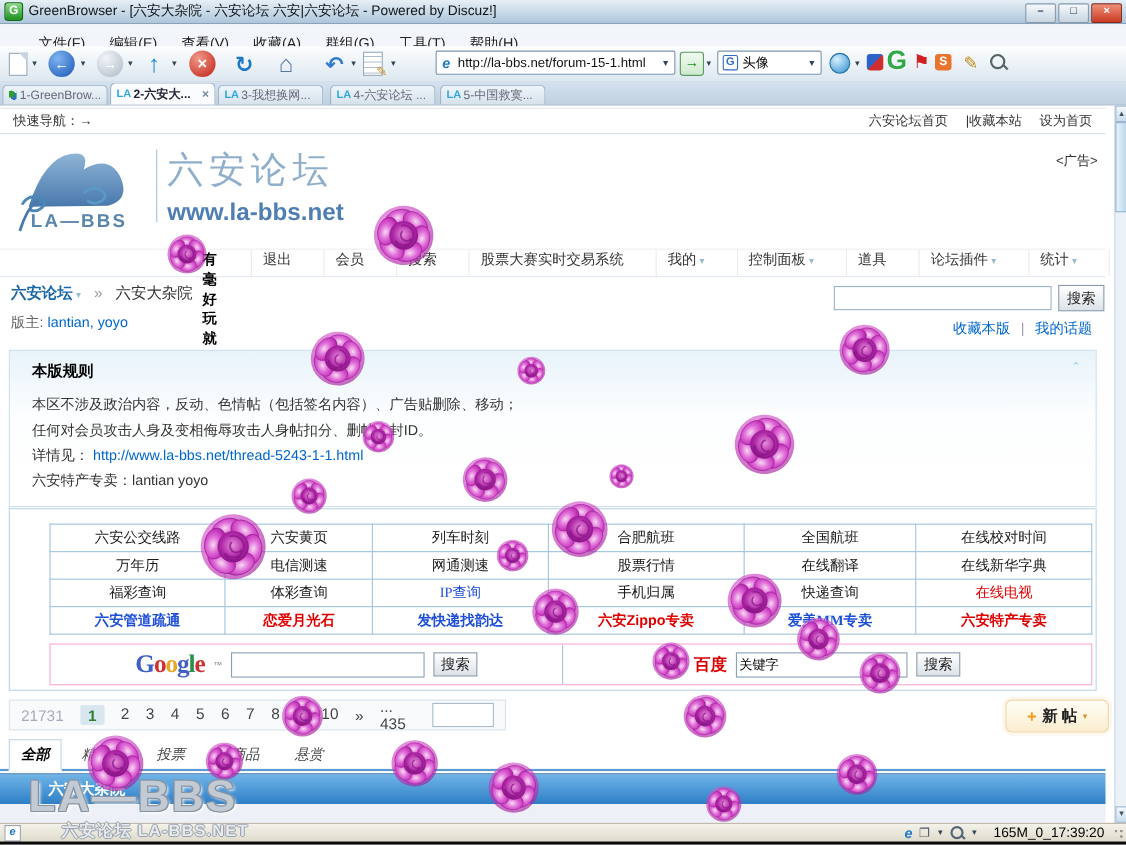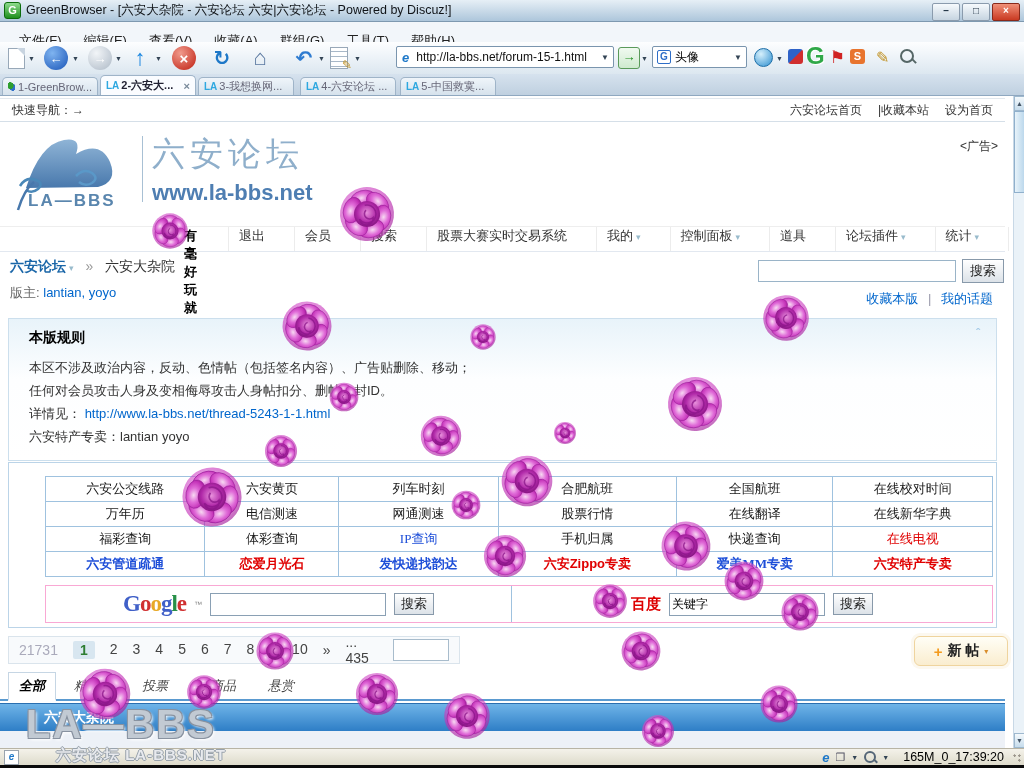--- a/index.html
+++ b/index.html
@@ -18,21 +18,21 @@
   .wbtn{width:26px;height:16px;border:1px solid #8A9BAD;border-radius:2px;
     background:linear-gradient(#F6FAFD,#C6D4E0);font-size:10px;line-height:14px;
     text-align:center;color:#234;}
   .wbtn.min::before{content:"–";font-weight:bold;}
   .wbtn.restore::before{content:"□";}
   .wbtn.close{background:linear-gradient(#F09078,#C93A22);border-color:#88291A;color:#fff;}
   .wbtn.close::before{content:"×";font-weight:bold;}
 
   
   .menubar{position:absolute;top:22px;width:1024px;height:37px;background:#F2F6FA;
-    border-bottom:1px solid #D6E0EA;display:flex;align-items:center;padding-left:8px;box-sizing:border-box;}
+    border-bottom:1px solid #D6E0EA;display:flex;align-items:center;padding-left:24px;box-sizing:border-box;}
   .menu{font-size:13px;color:#222;padding:0 11px;}
 
   
   .toolbar{position:absolute;top:42px;width:1024px;height:32px;
     background:linear-gradient(180deg,#FDFEFF,#DCE7F0);border-bottom:1px solid #B9CBDA;}
   .cbtn{position:absolute;top:4px;width:24px;height:24px;border-radius:50%;
     display:flex;align-items:center;justify-content:center;color:#fff;font-size:13px;font-weight:bold;}
   .flat{position:absolute;top:4px;width:24px;height:24px;display:flex;align-items:center;justify-content:center;}
   .tcaret{position:absolute;top:13px;font-size:7px;color:#345;}
   .back{left:44px;background:radial-gradient(circle at 35% 30%,#7FB4F0,#1A55B8);}

